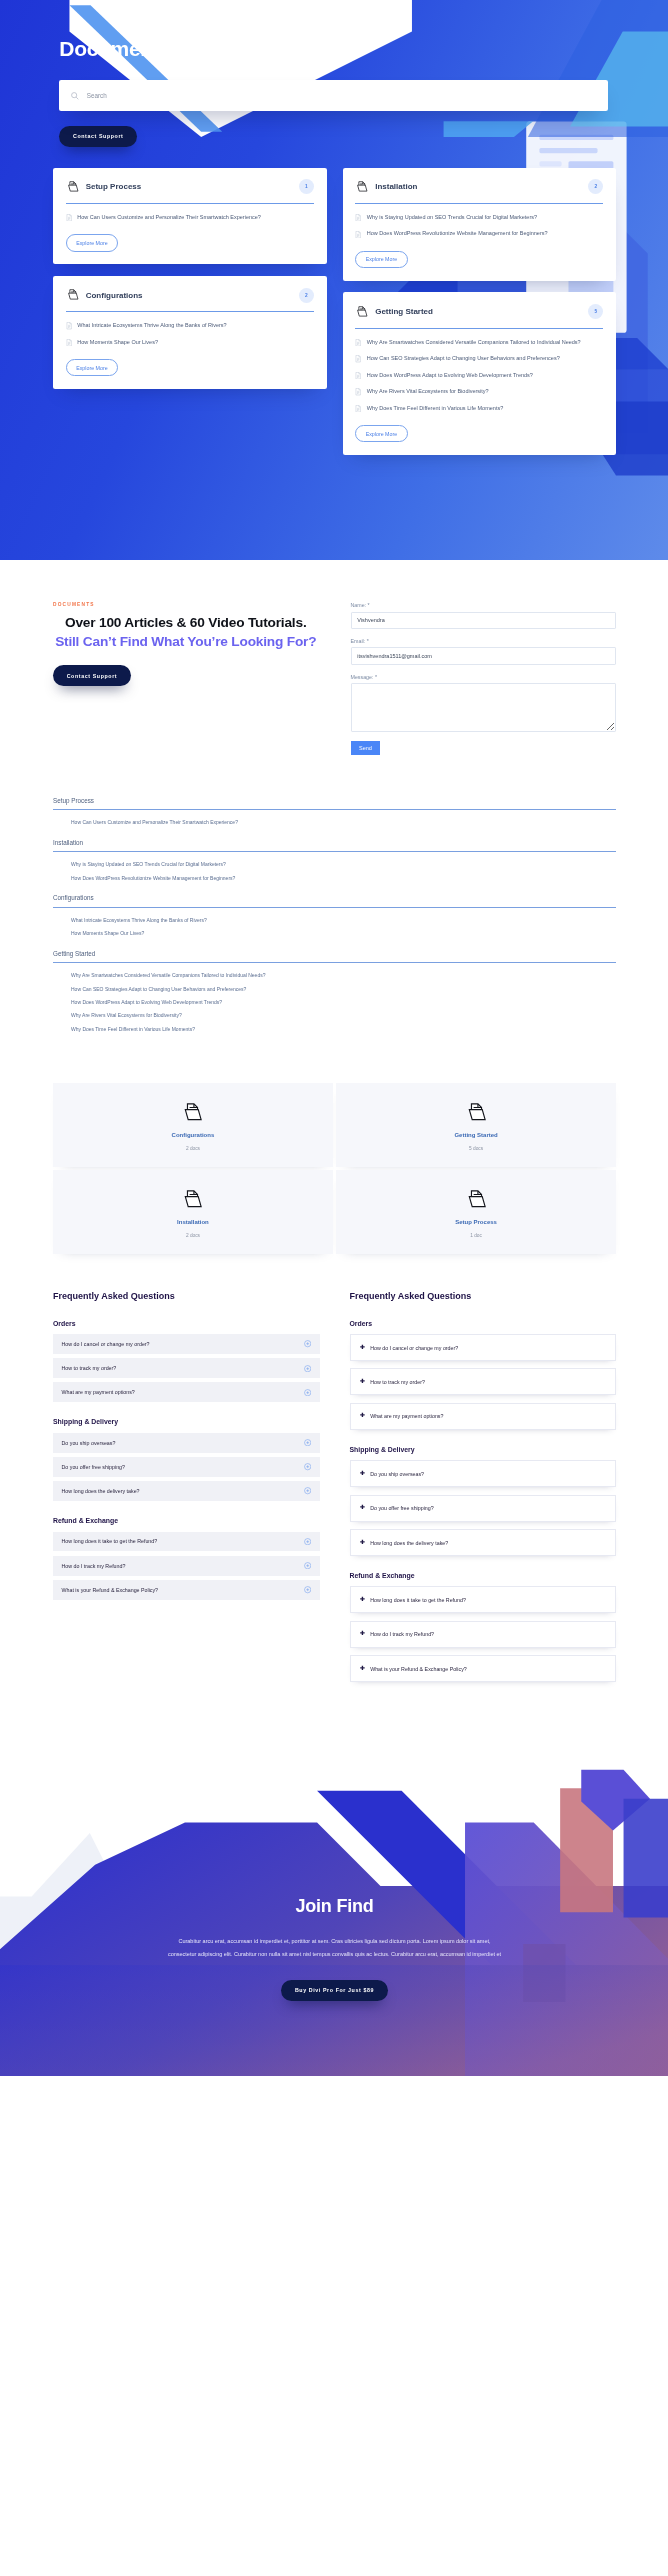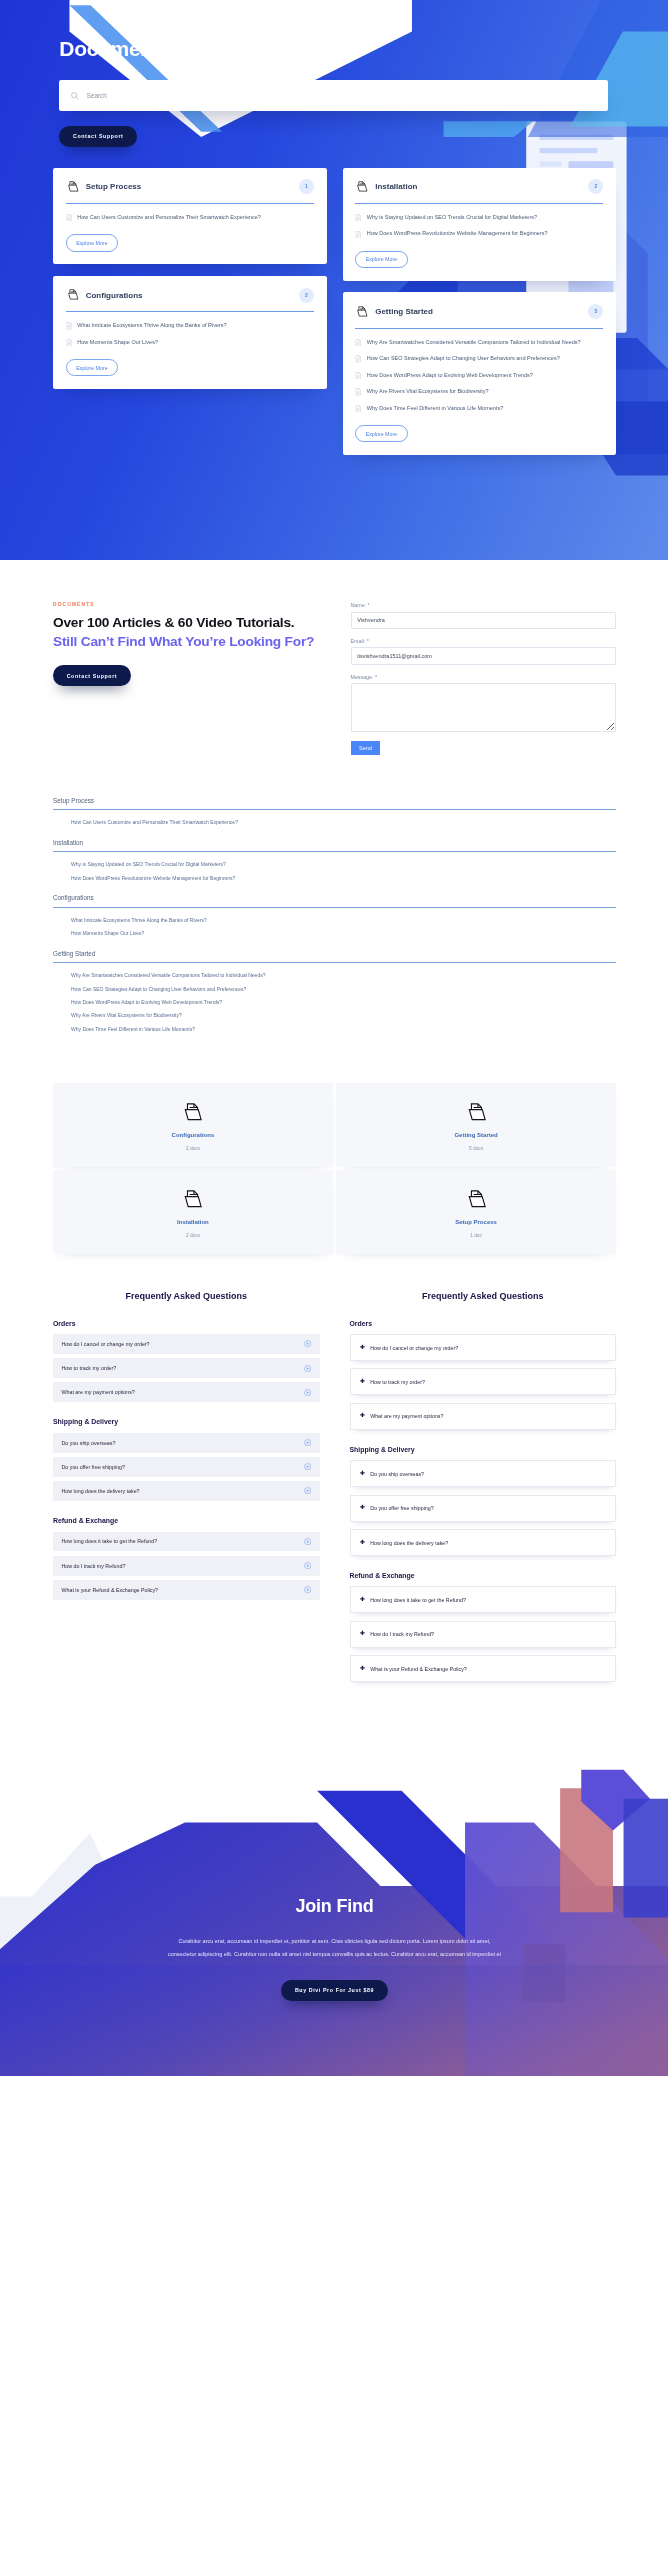--- a/index.html
+++ b/index.html
@@ -76,21 +76,21 @@
     border-radius:11.6px; padding:4.8px 9.5px; font-size:5.3px; cursor:pointer;
     font-family:"Liberation Sans", sans-serif; align-self:flex-start;
   }
 
   
   .docs-section {
     width:563px; margin:0 auto; padding:42px 0 21px;
     display:grid; grid-template-columns:1fr 1fr; gap:32px; align-items:start;
   }
   .eyebrow { font-size:4.8px; font-weight:700; letter-spacing:1.2px; color:#f2764b; margin-bottom:7.4px; }
-  .docs-head { font-size:13.7px; line-height:1.36; font-weight:700; color:#10131a; letter-spacing:-0.2px; }
+  .docs-head { font-size:13.7px; line-height:1.36; font-weight:700; color:#10131a; letter-spacing:-0.2px;text-align:center; }
   .docs-head .accent { color:#6b63ef; }
   .docs-cta { margin-top:13.7px; }
 
   .form-field { margin-bottom:8.5px; }
   .form-label { display:block; font-size:5.3px; color:#7b8aa3; margin-bottom:3.7px; }
   .form-input, .form-textarea {
     width:100%; border:0.5px solid #e0e6f0; border-radius:1.1px; background:#fff;
     padding:4.8px 5.8px; font-size:5.5px; color:#3c4659; outline:none;
     font-family:"Liberation Sans", sans-serif;
   }
@@ -116,21 +116,21 @@
     background:#f6f7fb; padding:18px 10.6px 16px; text-align:center;
     box-shadow:0 5.3px 11.6px -9.5px rgba(30,40,90,.35);
   }
   .tile-ico { width:23px; height:23px; margin:0 auto 8.5px; display:block; }
   .tile-title { font-size:6px; font-weight:700; color:#3d6bb5; margin-bottom:7.4px; }
   .tile-count { font-size:4.8px; color:#8b93a3; }
 
   
   .faq-wrap { width:563px; margin:0 auto; padding:0 0 48px;
     display:grid; grid-template-columns:1fr 1fr; gap:30px; align-items:start; }
-  .faq-title { font-size:9px; font-weight:700; color:#1f1347; text-align:center; margin-bottom:19px; }
+  .faq-title { font-size:9px; font-weight:700; color:#1f1347; margin-bottom:19px; }
   .faq-cat { font-size:6.9px; font-weight:700; color:#1f1347; margin:0 0 7.4px; }
   .faq-cat.spaced { margin-top:16px; }
 
   .acc-a { background:#f0f1f6; margin-bottom:4.2px; padding:6.3px 8.5px;
     display:flex; align-items:center; justify-content:space-between; cursor:pointer; }
   .acc-a-q { font-size:5.3px; color:#2b2640; }
   .plus-circ { width:7.4px; height:7.4px; flex:none; }
 
   .acc-b { background:#fff; border:0.5px solid #e7e9f2; margin-bottom:7.4px;
     padding:9.5px 9.5px; display:flex; align-items:center; gap:5.3px; cursor:pointer;

